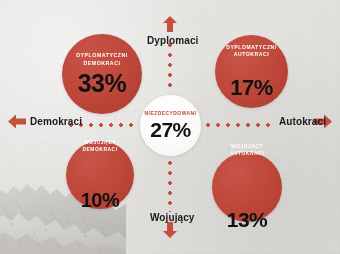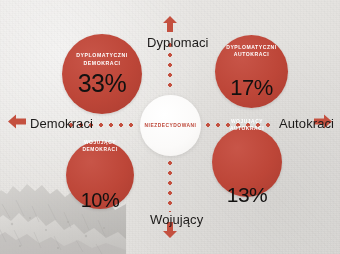--- a/index.html
+++ b/index.html
@@ -62,22 +62,22 @@
     width: 4px;
     background-image: radial-gradient(circle, #c4503f 0px, #c4503f 1.6px, rgba(0,0,0,0) 2.1px);
     background-size: 4px 10px;
     background-repeat: repeat-y;
     background-position: 0 0;
   }
 
   
   .axis-label {
     position: absolute;
-    font-size: 13px;
-    font-weight: normal;
+    font-size: 10px;
+    font-weight: bold;
     color: #1c1a19;
     letter-spacing: 0.1px;
     white-space: nowrap;
     line-height: 1;
   }
 
   .arrow {
     position: absolute;
     display: block;
   }
@@ -96,38 +96,38 @@
   }
   .bubble .cat {
     color: #ffffff;
     font-weight: bold;
     letter-spacing: 0.55px;
     line-height: 1.35;
     text-transform: uppercase;
   }
   .bubble .val {
     color: #121110;
-    font-weight: normal;
+    font-weight: bold;
     line-height: 1;
     letter-spacing: -0.5px;
   }
 
   #bubble-dd { left: 62px; top: 34px;  width: 80px; height: 80px; }
   #bubble-dd .cat { font-size: 5.2px; }
   #bubble-dd .val { font-size: 25px; margin-top: 4px; }
 
   #bubble-da { left: 215px; top: 35px; width: 73px; height: 73px; }
   #bubble-da .cat { font-size: 5.1px; }
   #bubble-da .val { font-size: 22px; margin-top: 19px; }
 
   #bubble-wd { left: 66px; top: 141px; width: 68px; height: 68px; gap: 33px; }
   #bubble-wd .cat { font-size: 4.9px; }
   #bubble-wd .val { font-size: 20px; margin-top: 3px; }
 
-  #bubble-wa { left: 212px; top: 127px; width: 70px; height: 70px; gap: 48px; }
+  #bubble-wa { left: 212px; top: 152px; width: 70px; height: 70px; gap: 48px; }
   #bubble-wa .cat { font-size: 4.9px; }
   #bubble-wa .val { font-size: 21px; margin-top: 3px; }
 
   
   #bubble-center {
     position: absolute;
     left: 140px;
     top: 95px;
     width: 61px;
     height: 61px;
@@ -253,15 +253,16 @@
   <div class="bubble" id="bubble-wa">
     <div class="cat">
       <span>WOJUJĄCY</span><br>
       <span>AUTOKRACI</span>
     </div>
     <div class="val">13%</div>
   </div>
 
   <div id="bubble-center">
     <div class="cat">NIEZDECYDOWANI</div>
+    <div class="val">27%</div>
   </div>
 
 </div>
 
 </body></html>

